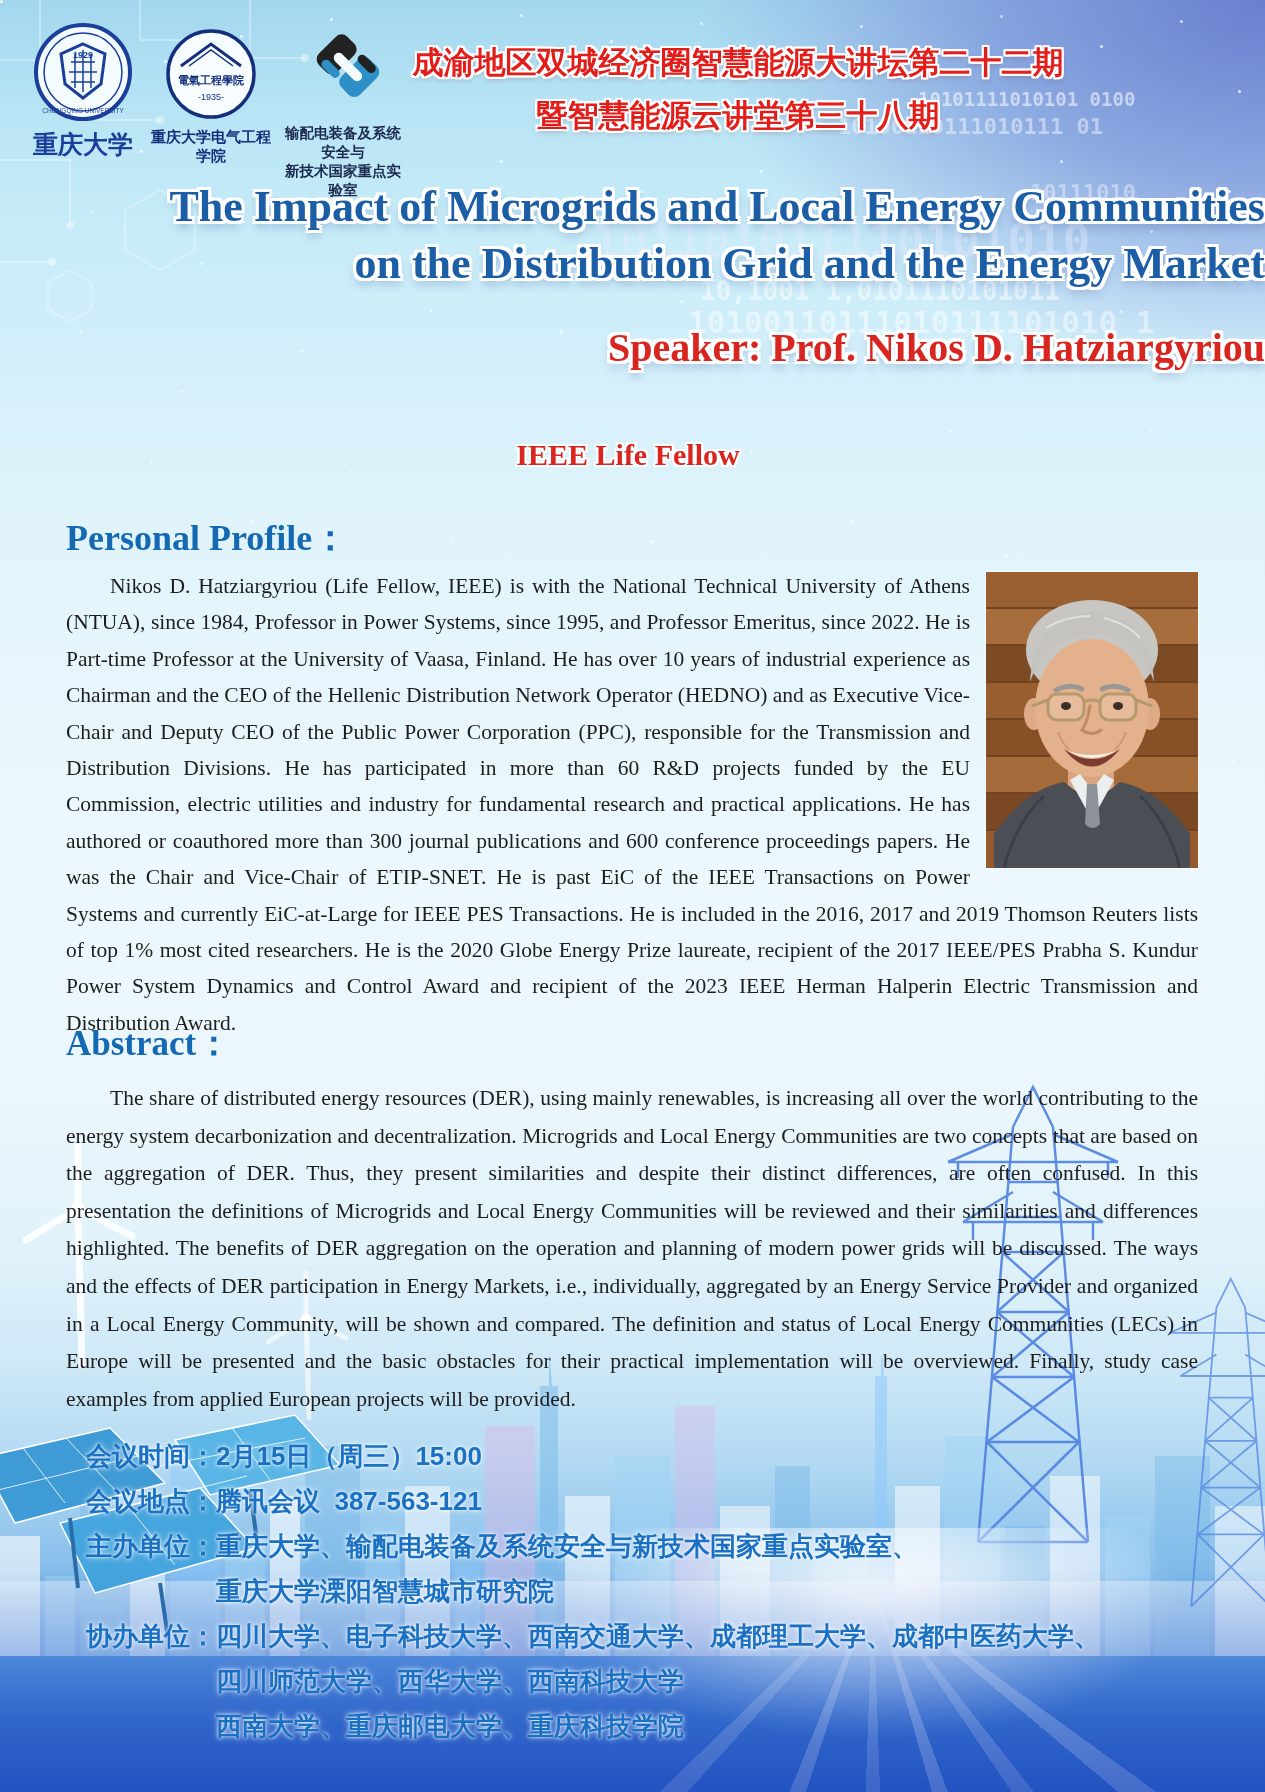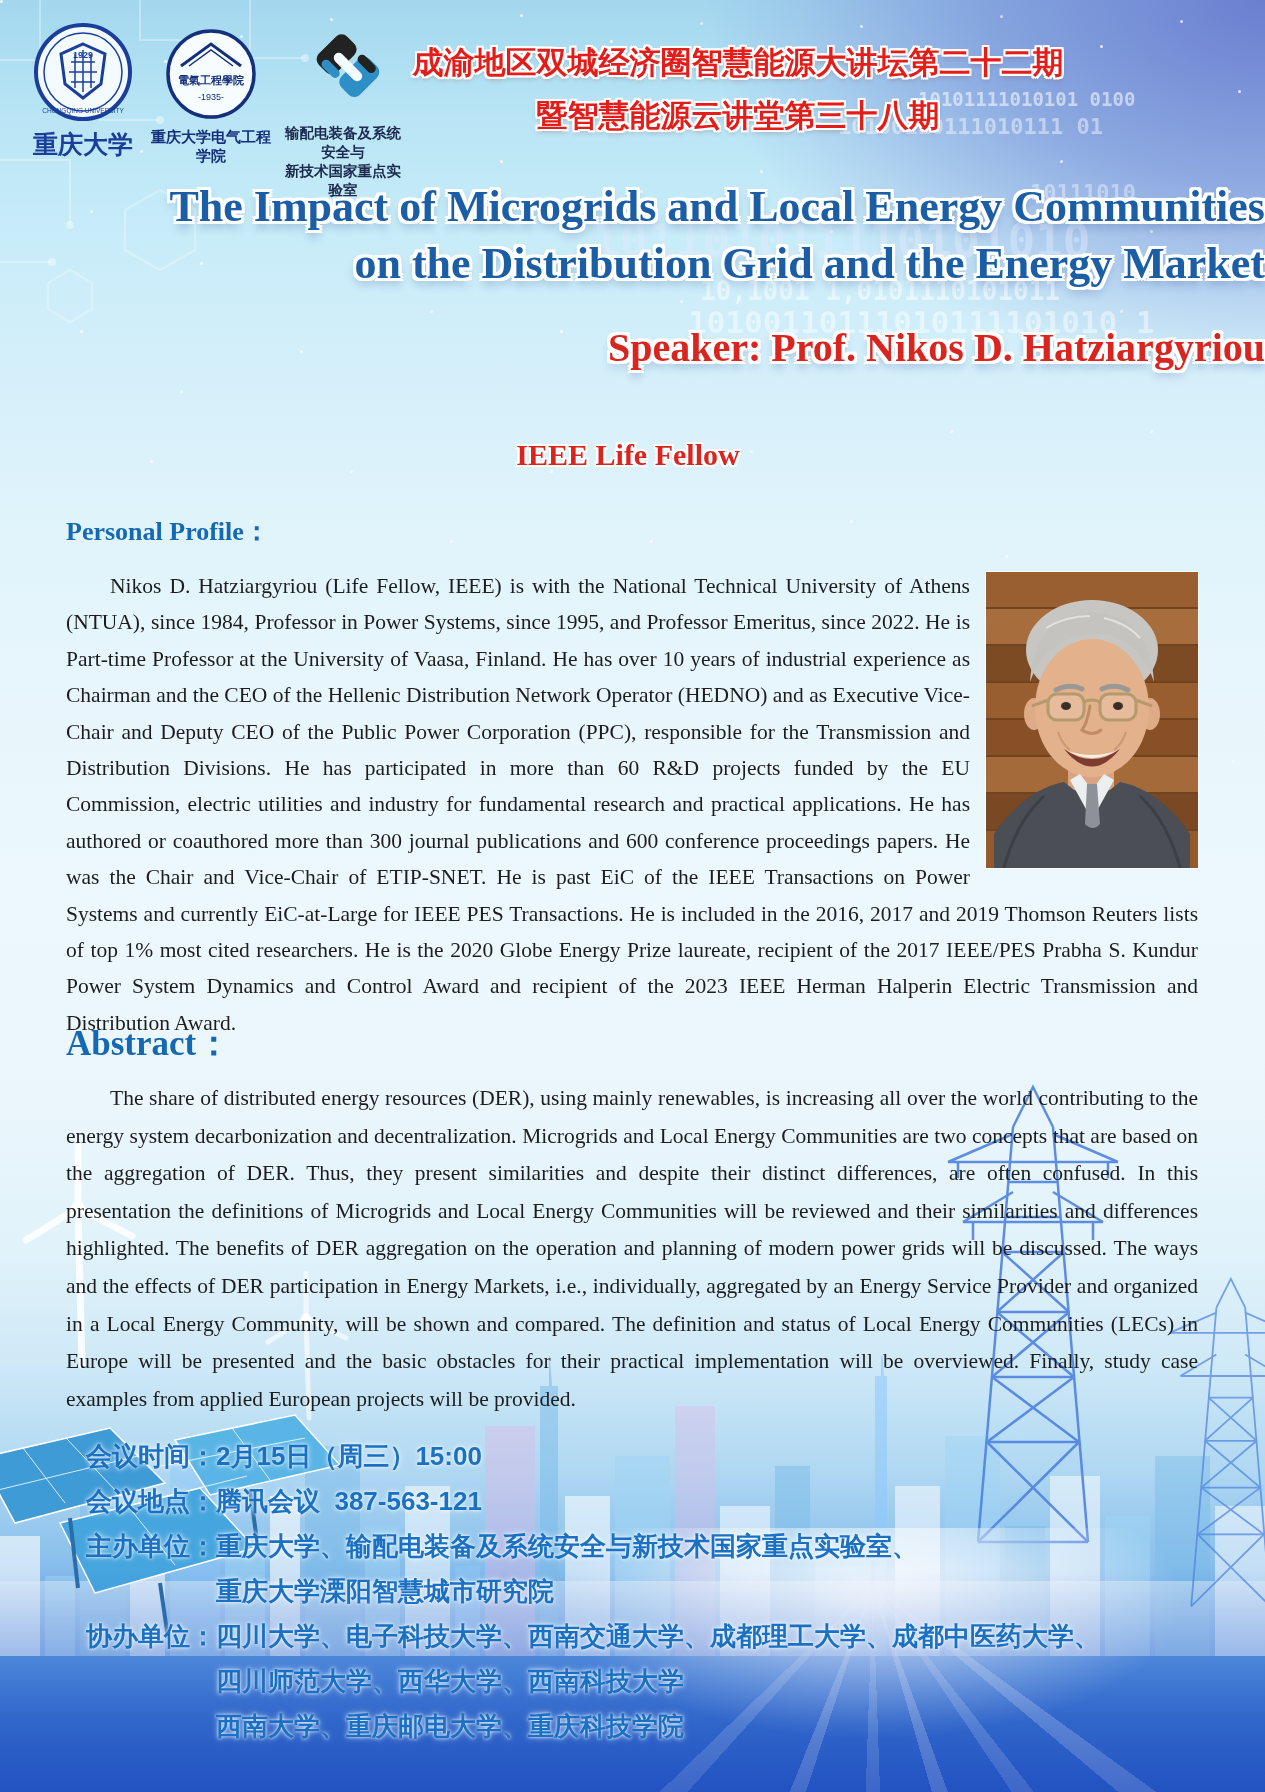--- a/index.html
+++ b/index.html
@@ -98,21 +98,21 @@
   .en-title{position:absolute;left:0;width:1265px;top:178px;z-index:5;text-align:right;
     font-weight:bold;color:#1b5ea6;font-size:44px;line-height:57px;white-space:nowrap;}
   .speaker{position:absolute;left:0;width:1265px;top:324px;z-index:5;text-align:right;
     font-weight:bold;color:#d8251f;font-size:40px;white-space:nowrap;}
   .fellow{position:absolute;left:0;width:1256px;top:438px;z-index:5;text-align:center;
     font-weight:bold;color:#d8251f;font-size:30px;
     text-shadow:-2px -2px 0 #fff,2px -2px 0 #fff,-2px 2px 0 #fff,2px 2px 0 #fff,
       0 -2px 0 #fff,0 2px 0 #fff,-2px 0 0 #fff,2px 0 0 #fff;}
   .sec-head{position:absolute;left:66px;z-index:5;font-weight:bold;color:#1569b3;
     font-family:"Liberation Serif","DejaVu Serif",serif;}
-  .profile-head{top:514px;font-size:26px;}
+  .profile-head{top:514px;font-size:36px;}
   .abstract-head{top:1020px;font-size:35px;}
   .bodytext{position:absolute;left:66px;width:1132px;z-index:5;
     font-family:"Liberation Serif","DejaVu Serif",serif;color:#1d1d1d;
     font-size:21.5px;text-align:justify;}
   .profile-body{top:568px;line-height:36.4px;}
   .abstract-body{top:1080px;line-height:37.6px;}
   .bodytext p{margin:0;text-indent:44px;}
   .portrait{float:right;width:212px;height:296px;margin:4px 0 8px 16px;
     box-shadow:0 0 0 1px rgba(255,255,255,.6);}
   

